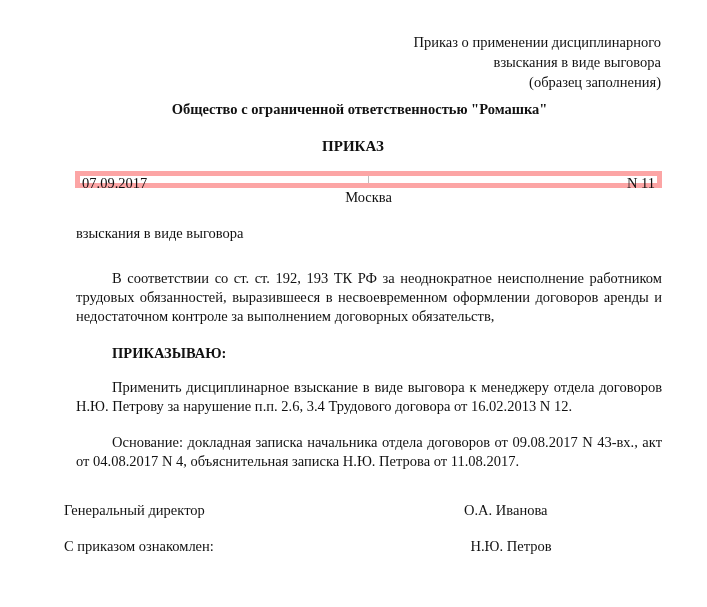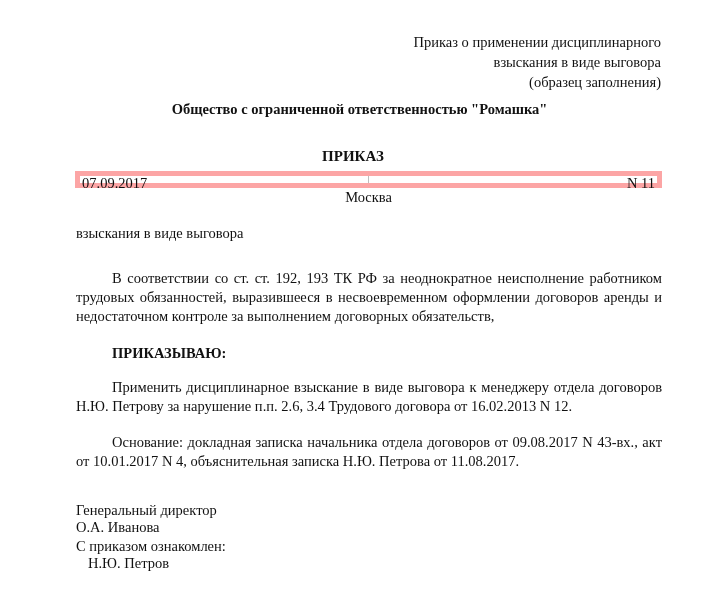--- a/index.html
+++ b/index.html
@@ -26,21 +26,21 @@
     .org {
       left: 0; width: 707px;
       top: 101px;
       text-align: center;
       font-weight: bold;
       font-size: 14.5px;
       margin-left: 6px;
     }
     .title {
       left: 0; width: 706px;
-      top: 148px;
+      top: 138px;
       text-align: center;
       font-weight: bold;
       font-size: 15px;
     }
     .meta-table {
       left: 75px;
       top: 171px;
       width: 587px;
       height: 17px;
       border: 5px solid #fca5a5;
@@ -76,25 +76,24 @@
     }
     .p1 { top: 269px; }
     .order-word {
       left: 112px;
       top: 345px;
       font-weight: bold;
     }
     .p2 { top: 378px; }
     .p3 { top: 433px; }
     .sign-row {
-      left: 76px;
+      left: 64px;
       width: 586px;
       display: flex;
       justify-content: flex-end;
-      flex-direction: column;
     }
     .sign-row .who { width: 400px; }
     .sign-row .name { width: 186px; }
     .s1 { top: 502px; }
     .s2 { top: 538px; }
     .s2 .name { padding-left: 4px; box-sizing: border-box; margin-left: 8px; }
   </style>
 </head>
 <body>
 
@@ -118,21 +117,21 @@
 <div class="abs subject">
   <div>взыскания в виде выговора</div>
 </div>
 
 <div class="abs para p1">В соответствии со ст. ст. 192, 193 ТК РФ за неоднократное неисполнение работником трудовых обязанностей, выразившееся в несвоевременном оформлении договоров аренды и недостаточном контроле за выполнением договорных обязательств,</div>
 
 <div class="abs order-word">ПРИКАЗЫВАЮ:</div>
 
 <div class="abs para p2">Применить дисциплинарное взыскание в виде выговора к менеджеру отдела договоров Н.Ю. Петрову за нарушение п.п. 2.6, 3.4 Трудового договора от 16.02.2013 N 12.</div>
 
-<div class="abs para p3">Основание: докладная записка начальника отдела договоров от 09.08.2017 N 43-вх., акт от 10.01.2017 N 4, объяснительная записка Н.Ю. Петрова от 11.08.2017.</div>
+<div class="abs para p3">Основание: докладная записка начальника отдела договоров от 09.08.2017 N 43-вх., акт от 04.08.2017 N 4, объяснительная записка Н.Ю. Петрова от 11.08.2017.</div>
 
 <div class="abs sign-row s1">
   <span class="who">Генеральный директор</span>
   <span class="name">О.А. Иванова</span>
 </div>
 
 <div class="abs sign-row s2">
   <span class="who">С приказом ознакомлен:</span>
   <span class="name">Н.Ю. Петров</span>
 </div>

